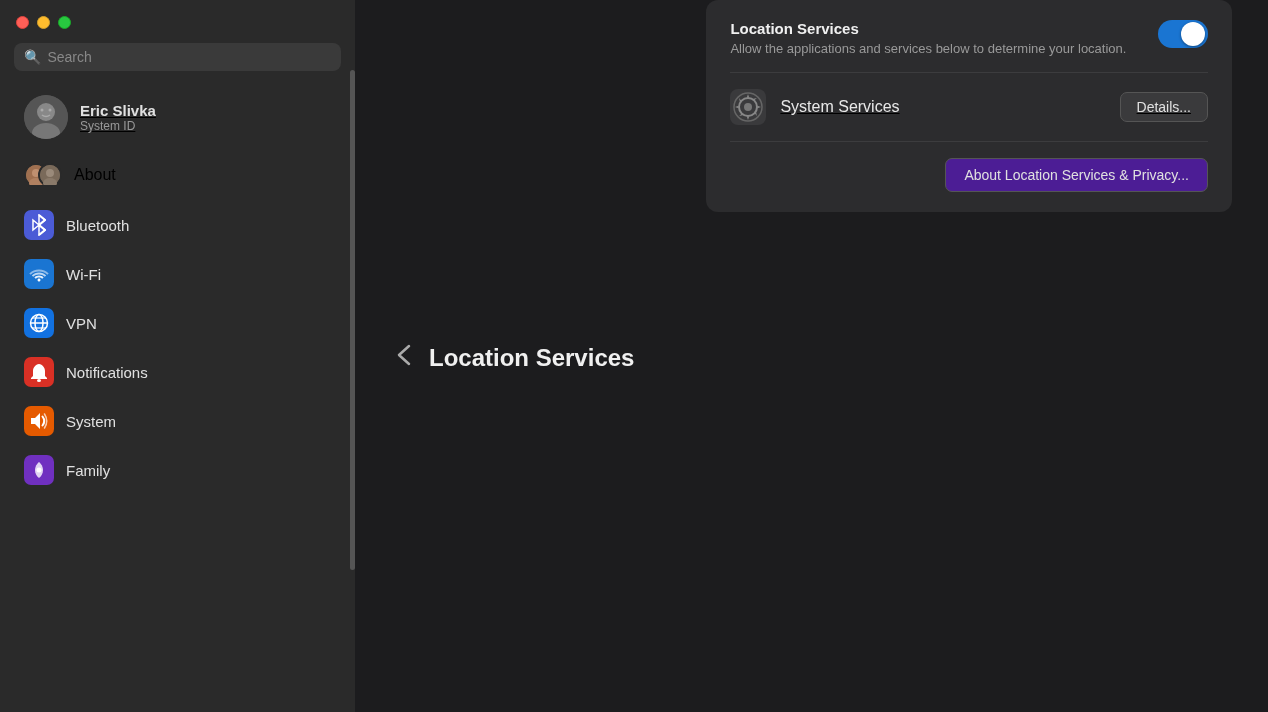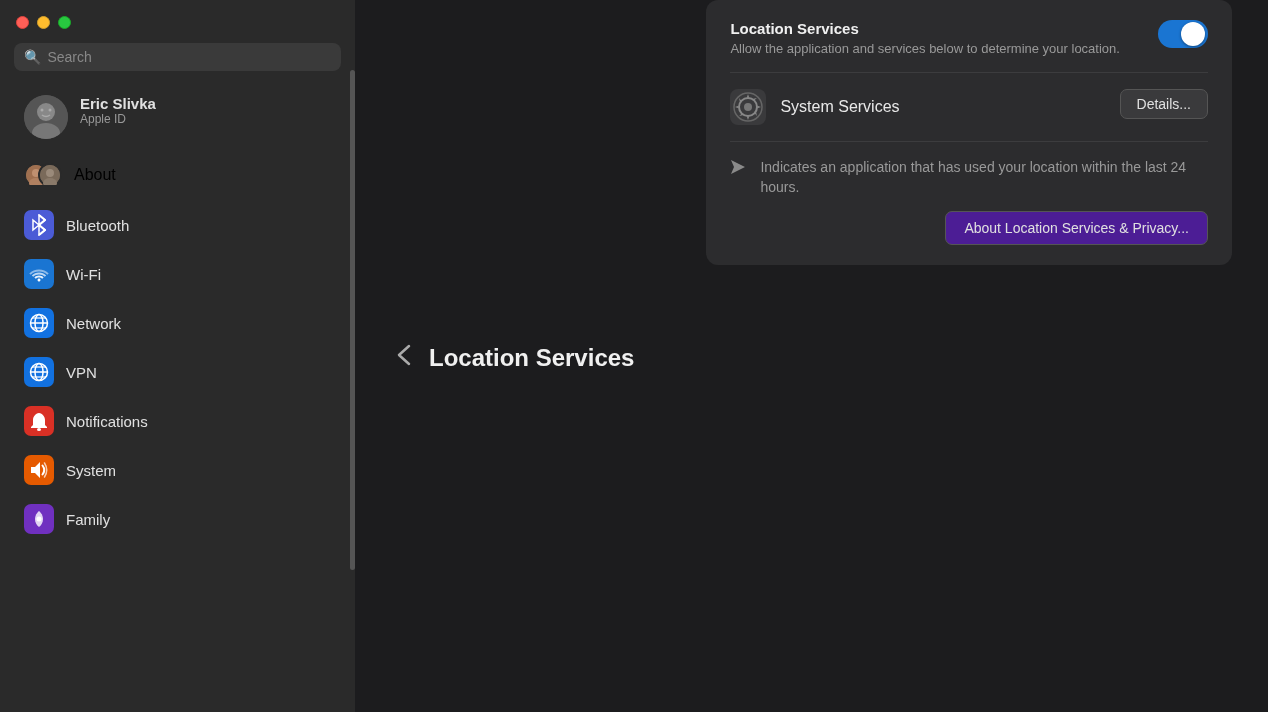--- a/index.html
+++ b/index.html
@@ -101,25 +101,27 @@
     }
 
     .sidebar-item .item-label {
       font-size: 15px;
       color: #e0e0e0;
     }
 
     
     .profile-item {
       display: flex;
+      align-items: center;
       gap: 12px;
       padding: 10px 16px;
       margin: 2px 8px;
       cursor: pointer;
       border-radius: 8px;
+      text-decoration: underline;
     }
     .profile-avatar {
       width: 44px;
       height: 44px;
       border-radius: 50%;
       background: #555;
       overflow: hidden;
       display: flex;
       align-items: center;
       justify-content: center;
@@ -257,22 +259,23 @@
 
     .divider {
       border: none;
       border-top: 1px solid rgba(255,255,255,0.08);
       margin: 16px 0;
     }
 
     
     .system-services-row {
       display: flex;
-      align-items: flex-start;
+      align-items: center;
       justify-content: space-between;
+      text-decoration: underline;
     }
     .system-services-left {
       display: flex;
       align-items: center;
       gap: 14px;
     }
     .sys-icon {
       width: 36px;
       height: 36px;
       border-radius: 8px;
@@ -359,21 +362,21 @@
           <circle cx="22" cy="17" r="9" fill="#888"></circle>
           <ellipse cx="22" cy="38" rx="14" ry="10" fill="#777"></ellipse>
 
           <circle cx="18" cy="15" r="1.5" fill="#aaa"></circle>
           <circle cx="26" cy="15" r="1.5" fill="#aaa"></circle>
           <path d="M18 20 Q22 23 26 20" stroke="#aaa" stroke-width="1.5" fill="none"></path>
         </svg>
       </div>
       <div class="profile-info">
         <div class="name">Eric Slivka</div>
-        <div class="subtitle">Apple ID</div>
+        <div class="subtitle">System ID</div>
       </div>
     </div>
 
     <div class="family-item">
       <div class="family-avatars">
         <div class="family-av1">
           <svg width="20" height="20" viewBox="0 0 20 20">
             <circle cx="10" cy="10" r="10" fill="#a07050"></circle>
             <circle cx="10" cy="8" r="4" fill="#c09070"></circle>
             <ellipse cx="10" cy="18" rx="7" ry="5" fill="#b08060"></ellipse>
@@ -406,32 +409,20 @@
         <svg width="20" height="16" viewBox="0 0 20 16" fill="white">
           <path d="M10 12.5 C9.2 12.5 8.5 13.2 8.5 14 C8.5 14.8 9.2 15.5 10 15.5 C10.8 15.5 11.5 14.8 11.5 14 C11.5 13.2 10.8 12.5 10 12.5Z"></path>
           <path d="M10 9.5 C8.2 9.5 6.6 10.2 5.4 11.4 L6.8 12.8 C7.7 11.9 8.8 11.5 10 11.5 C11.2 11.5 12.3 11.9 13.2 12.8 L14.6 11.4 C13.4 10.2 11.8 9.5 10 9.5Z" opacity="0.9"></path>
           <path d="M10 6.5 C7.2 6.5 4.7 7.6 2.8 9.4 L4.2 10.8 C5.8 9.3 7.8 8.5 10 8.5 C12.2 8.5 14.2 9.3 15.8 10.8 L17.2 9.4 C15.3 7.6 12.8 6.5 10 6.5Z" opacity="0.7"></path>
           <path d="M10 3.5 C6.2 3.5 2.8 5 0.3 7.4 L1.7 8.8 C3.9 6.6 6.8 5.5 10 5.5 C13.2 5.5 16.1 6.6 18.3 8.8 L19.7 7.4 C17.2 5 13.8 3.5 10 3.5Z" opacity="0.5"></path>
         </svg>
       </div>
       <span class="item-label">Wi-Fi</span>
     </div>
 
-    <div class="sidebar-item">
-      <div class="icon-wrap bg-blue2">
-        <svg width="20" height="20" viewBox="0 0 20 20" fill="white">
-          <circle cx="10" cy="10" r="8.5" stroke="white" stroke-width="1.5" fill="none"></circle>
-          <ellipse cx="10" cy="10" rx="4" ry="8.5" stroke="white" stroke-width="1.5" fill="none"></ellipse>
-          <line x1="1.5" y1="10" x2="18.5" y2="10" stroke="white" stroke-width="1.5"></line>
-          <line x1="3" y1="5" x2="17" y2="5" stroke="white" stroke-width="1.2"></line>
-          <line x1="3" y1="15" x2="17" y2="15" stroke="white" stroke-width="1.2"></line>
-        </svg>
-      </div>
-      <span class="item-label">Network</span>
-    </div>
 
     <div class="sidebar-item">
       <div class="icon-wrap bg-blue2">
         <svg width="20" height="20" viewBox="0 0 20 20" fill="white">
           <circle cx="10" cy="10" r="8.5" stroke="white" stroke-width="1.5" fill="none"></circle>
           <ellipse cx="10" cy="10" rx="4" ry="8.5" stroke="white" stroke-width="1.5" fill="none"></ellipse>
           <line x1="1.5" y1="10" x2="18.5" y2="10" stroke="white" stroke-width="1.5"></line>
           <line x1="3" y1="5" x2="17" y2="5" stroke="white" stroke-width="1.2"></line>
           <line x1="3" y1="15" x2="17" y2="15" stroke="white" stroke-width="1.2"></line>
         </svg>
@@ -483,21 +474,21 @@
     </button>
     <span class="page-title-text">Location Services</span>
   </div>
 
   <div class="main-body">
     <div class="card">
 
       <div class="loc-services-row">
         <div class="loc-services-text">
           <div class="loc-title">Location Services</div>
-          <div class="loc-desc">Allow the application and services below to determine your location.</div>
+          <div class="loc-desc">Allow the applications and services below to determine your location.</div>
         </div>
         <div class="toggle">
           <div class="toggle-knob"></div>
         </div>
       </div>
 
       <hr class="divider">
 
       <div class="system-services-row">
         <div class="system-services-left">
@@ -517,27 +508,19 @@
               <path d="M24.9 7.1 L22 9.5 L20.5 8 Z" fill="#888"></path>
             </svg>
           </div>
           <span class="sys-label">System Services</span>
         </div>
         <button class="details-button">Details...</button>
       </div>
 
       <hr class="divider2">
 
-      <div class="location-hint-row">
-        <span class="arrow-icon">
-          <svg width="16" height="16" viewBox="0 0 16 16">
-            <path d="M1 1 L15 8 L1 15 L4 8 Z" fill="#8a8a8a"></path>
-          </svg>
-        </span>
-        <span class="hint-text">Indicates an application that has used your location within the last 24 hours.</span>
-      </div>
 
       <div class="privacy-btn-row">
         <button class="privacy-button">About Location Services &amp; Privacy...</button>
       </div>
     </div>
   </div>
 </div>
 
 </body></html>

